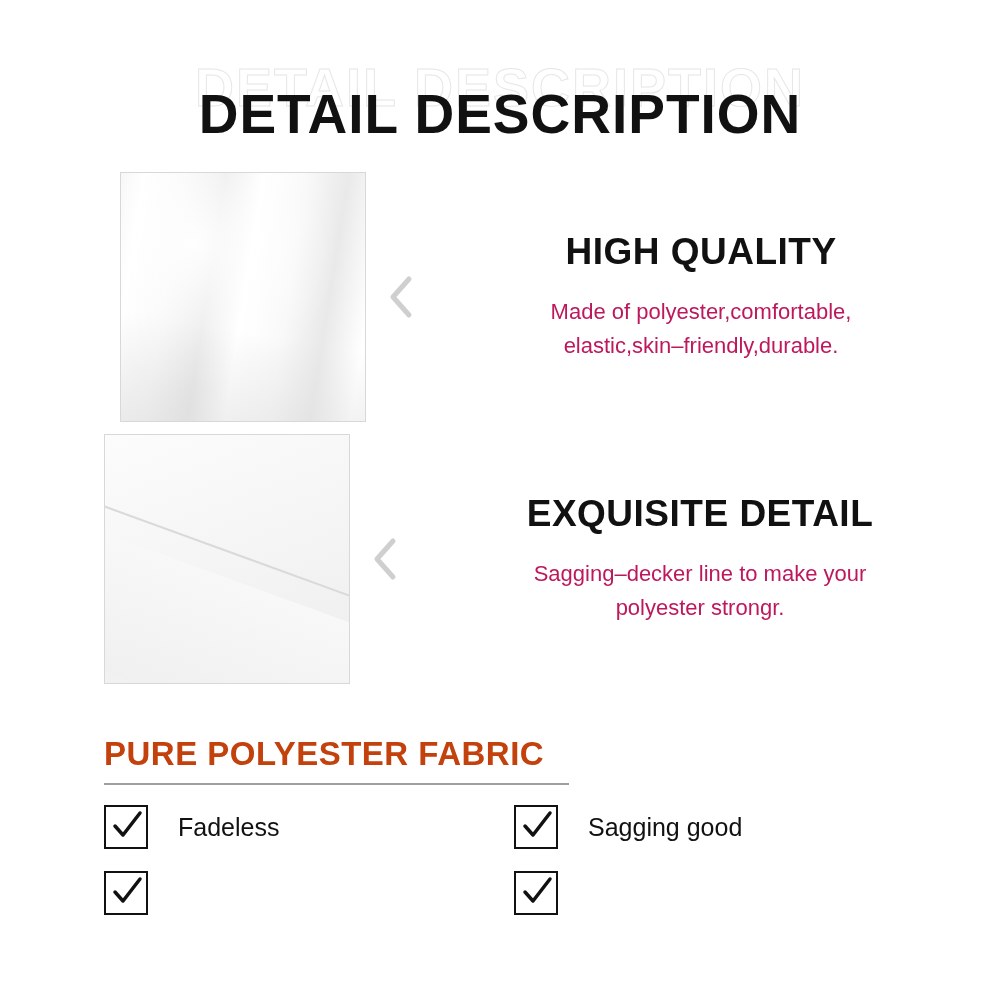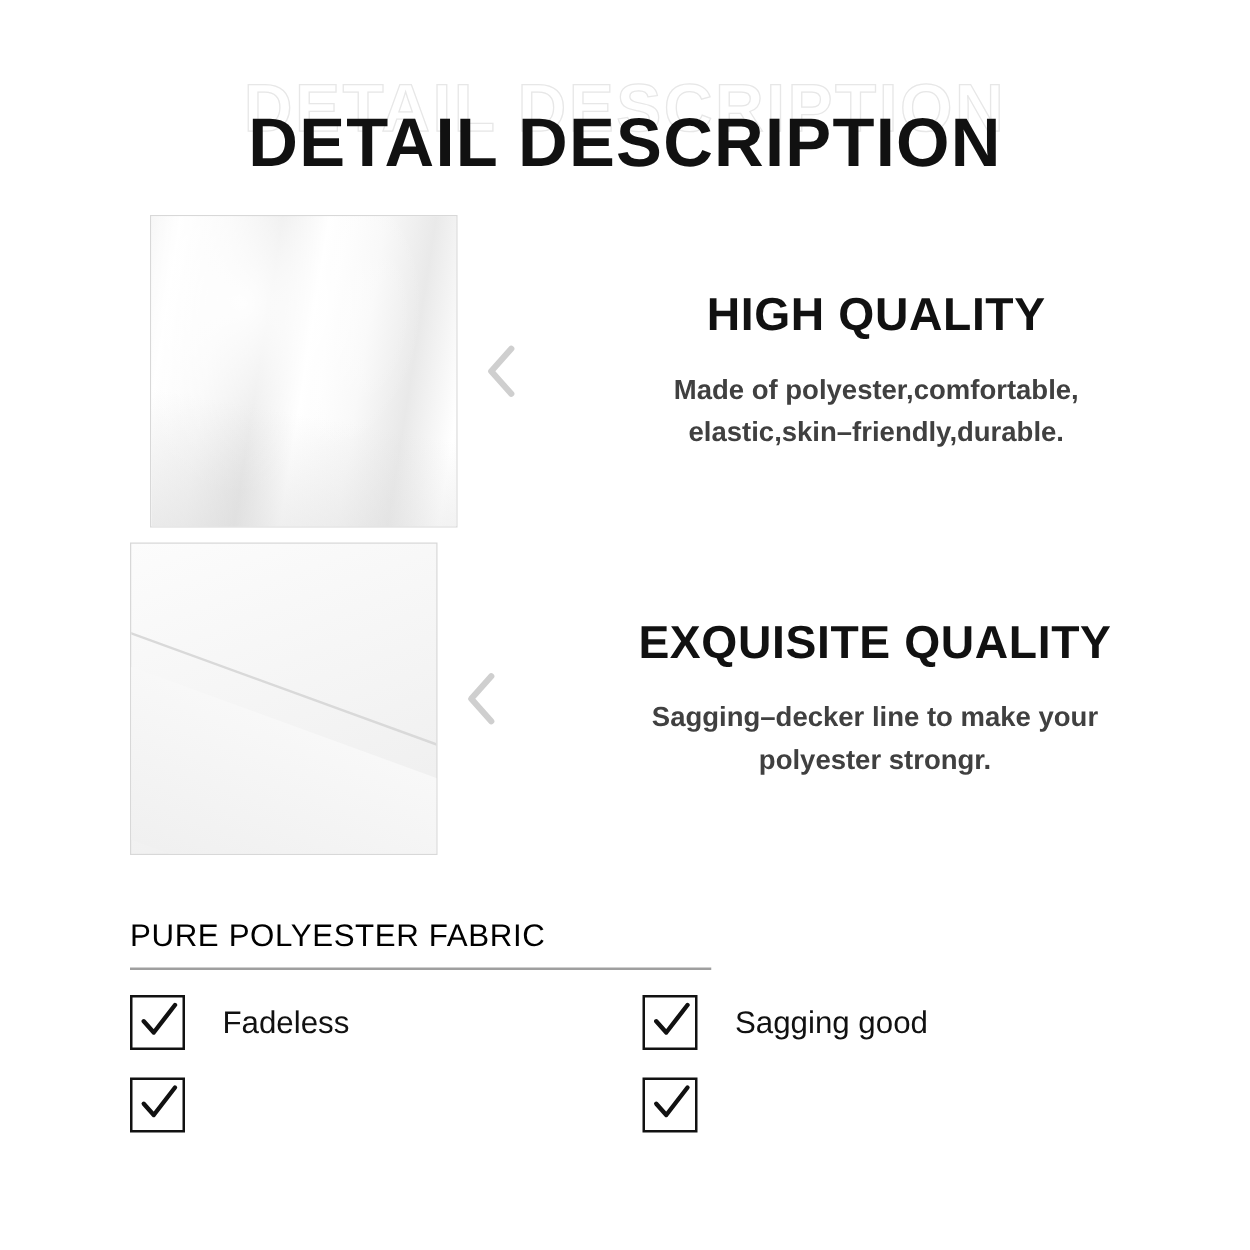--- a/index.html
+++ b/index.html
@@ -145,37 +145,36 @@
     font-size: 37px;
     font-weight: bold;
     letter-spacing: 0.5px;
     color: #111111;
     margin: 0 0 22px 0;
     white-space: nowrap;
   }
   .feature-desc {
     font-size: 22px;
     line-height: 1.55;
-    color: #404040;
+    color: #be185d;
     margin: 0;
-    font-weight: bold;
   }
 
   
   .fabric {
     position: absolute;
     left: 104px;
     top: 735px;
     width: 795px;
   }
   .fabric-heading {
-    font-size: 25px;
-    font-weight: normal;
+    font-size: 33px;
+    font-weight: bold;
     letter-spacing: 0.5px;
-    color: #000000;
+    color: #c2410c;
     margin: 0;
     padding-bottom: 10px;
   }
   .fabric-rule {
     width: 465px;
     height: 2px;
     background: #9f9f9f;
     margin: 0 0 20px 0;
   }
   .fabric-grid {
@@ -231,21 +230,21 @@
 </div>
 
 <div class="feature feature-2">
   <div class="photo hem"></div>
   <div class="arrow">
     <svg width="28" height="48" viewBox="0 0 28 48" aria-hidden="true">
       <polyline points="22,6 6,24 22,42" fill="none" stroke="#cfcfcf" stroke-width="5" stroke-linecap="round" stroke-linejoin="round"></polyline>
     </svg>
   </div>
   <div class="feature-text">
-    <div class="feature-title">EXQUISITE QUALITY</div>
+    <div class="feature-title">EXQUISITE DETAIL</div>
     <p class="feature-desc">Sagging–decker line to make your</p>
     <p class="feature-desc">polyester strongr.</p>
   </div>
 </div>
 
 <div class="fabric">
   <div class="fabric-heading">PURE POLYESTER FABRIC</div>
   <div class="fabric-rule"></div>
   <div class="fabric-grid">
 

